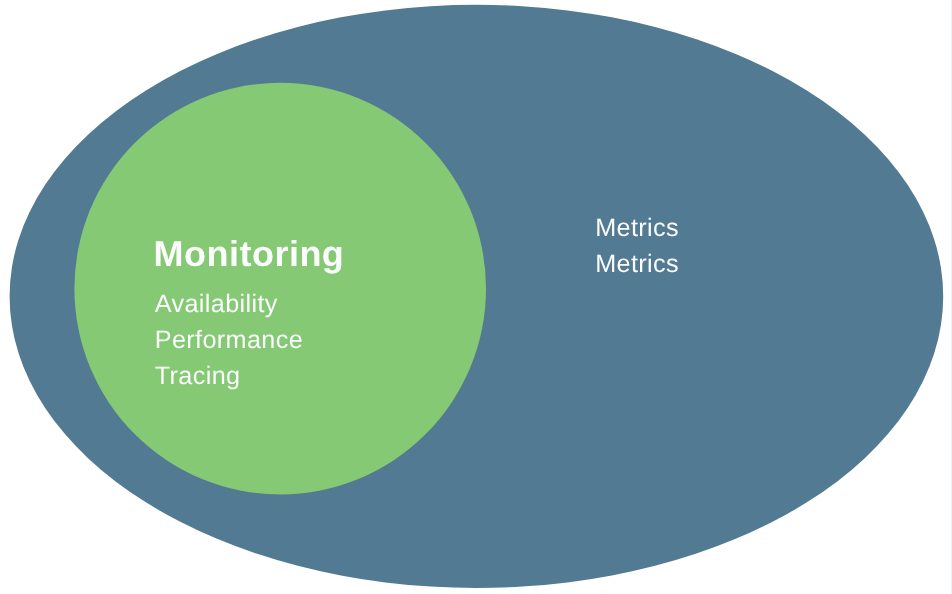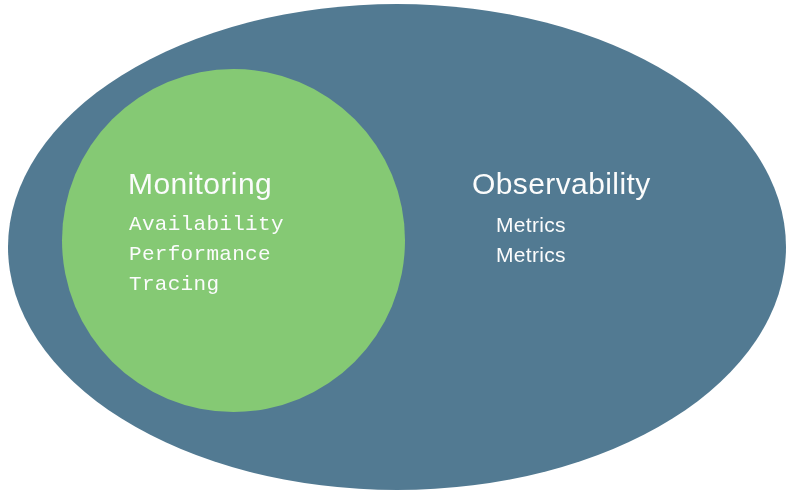--- a/index.html
+++ b/index.html
@@ -41,34 +41,34 @@
     left: 128px;
     top: 167px;
   }
   .group-observability {
     left: 472px;
     top: 167px;
   }
   .set-heading {
     font-size: 30px;
     line-height: 34px;
-    font-weight: 400;
+    font-weight: 700;
     letter-spacing: 0.4px;
     white-space: nowrap;
+    margin-top: 29px;
   }
   .set-items {
     margin-top: 9px;
     font-size: 21px;
     line-height: 30px;
     font-weight: 400;
     letter-spacing: 0.3px;
   }
   .group-monitoring .set-items {
     margin-left: 1px;
-    font-family: Liberation Mono, monospace;
   }
   .group-observability .set-items {
     margin-left: 24px;
   }
   .set-item {
     white-space: nowrap;
   }
 </style>
 </head>
 <body>
@@ -82,20 +82,19 @@
   <div class="label-group group-monitoring">
     <div class="set-heading">Monitoring</div>
     <div class="set-items">
       <div class="set-item">Availability</div>
       <div class="set-item">Performance</div>
       <div class="set-item">Tracing</div>
     </div>
   </div>
 
   <div class="label-group group-observability">
-    <div class="set-heading">Observability</div>
     <div class="set-items">
       <div class="set-item">Metrics</div>
       <div class="set-item">Metrics</div>
     </div>
   </div>
 
 </div>
 
 </body></html>

